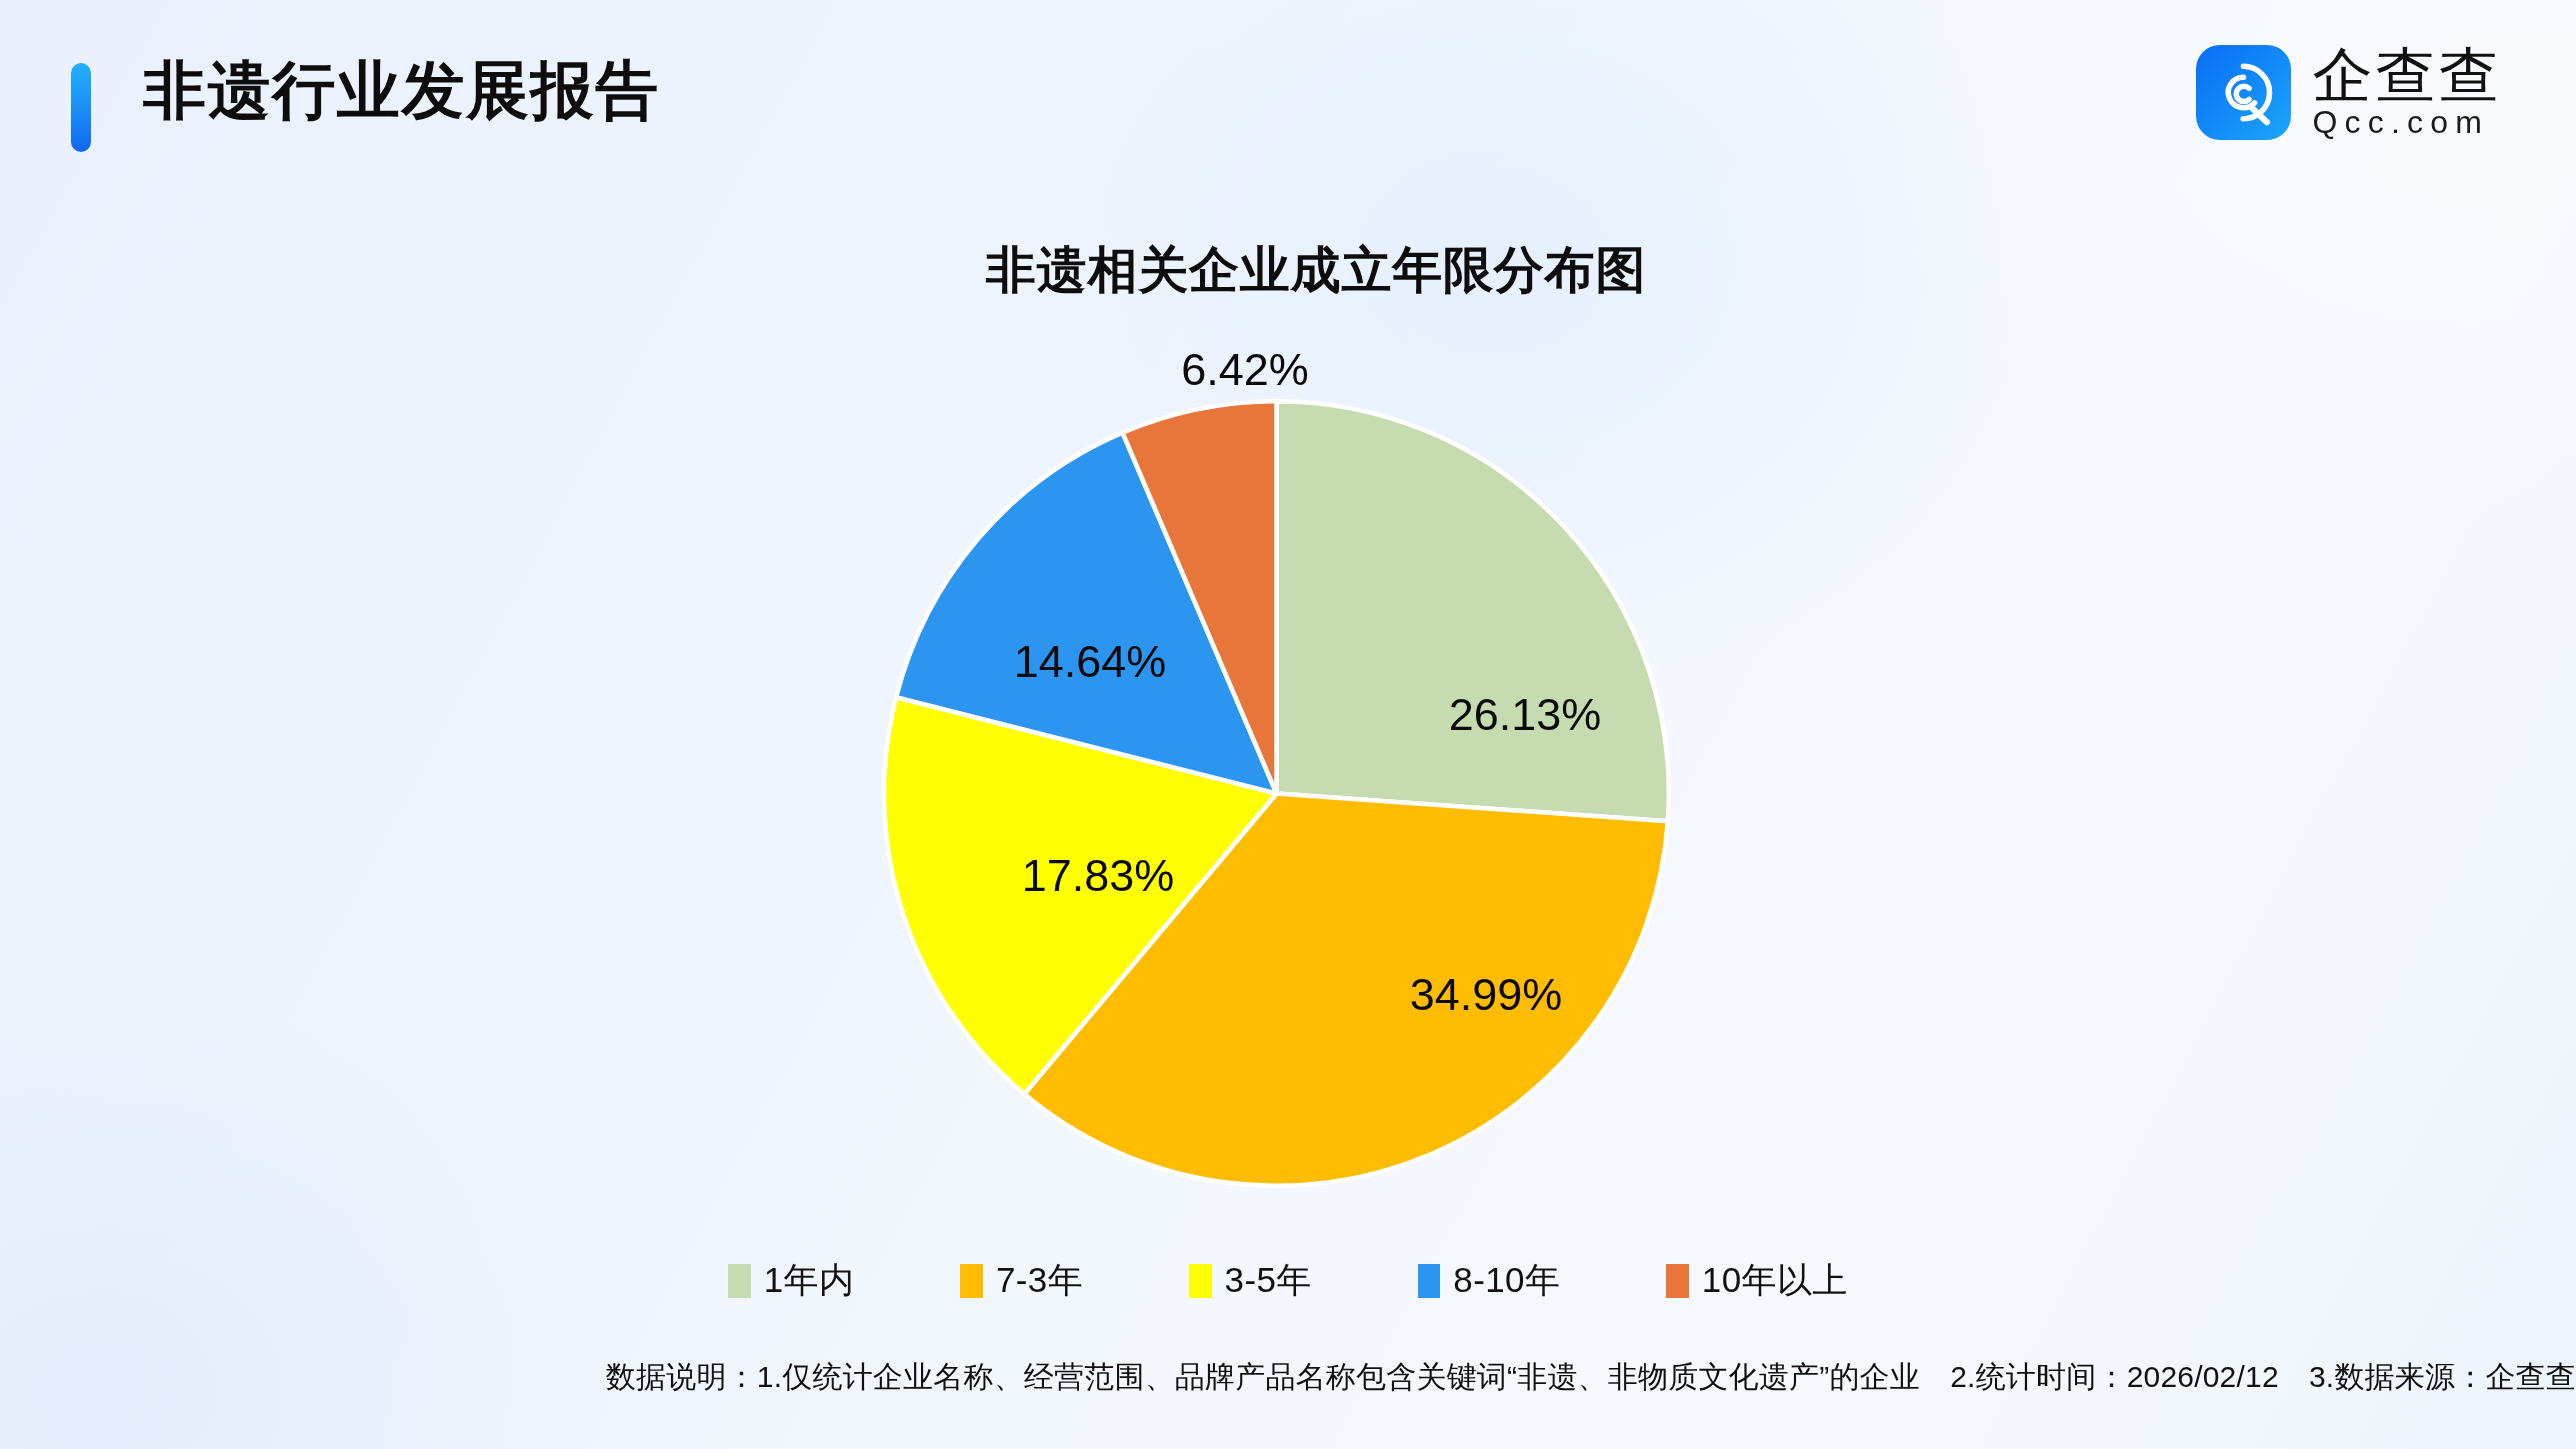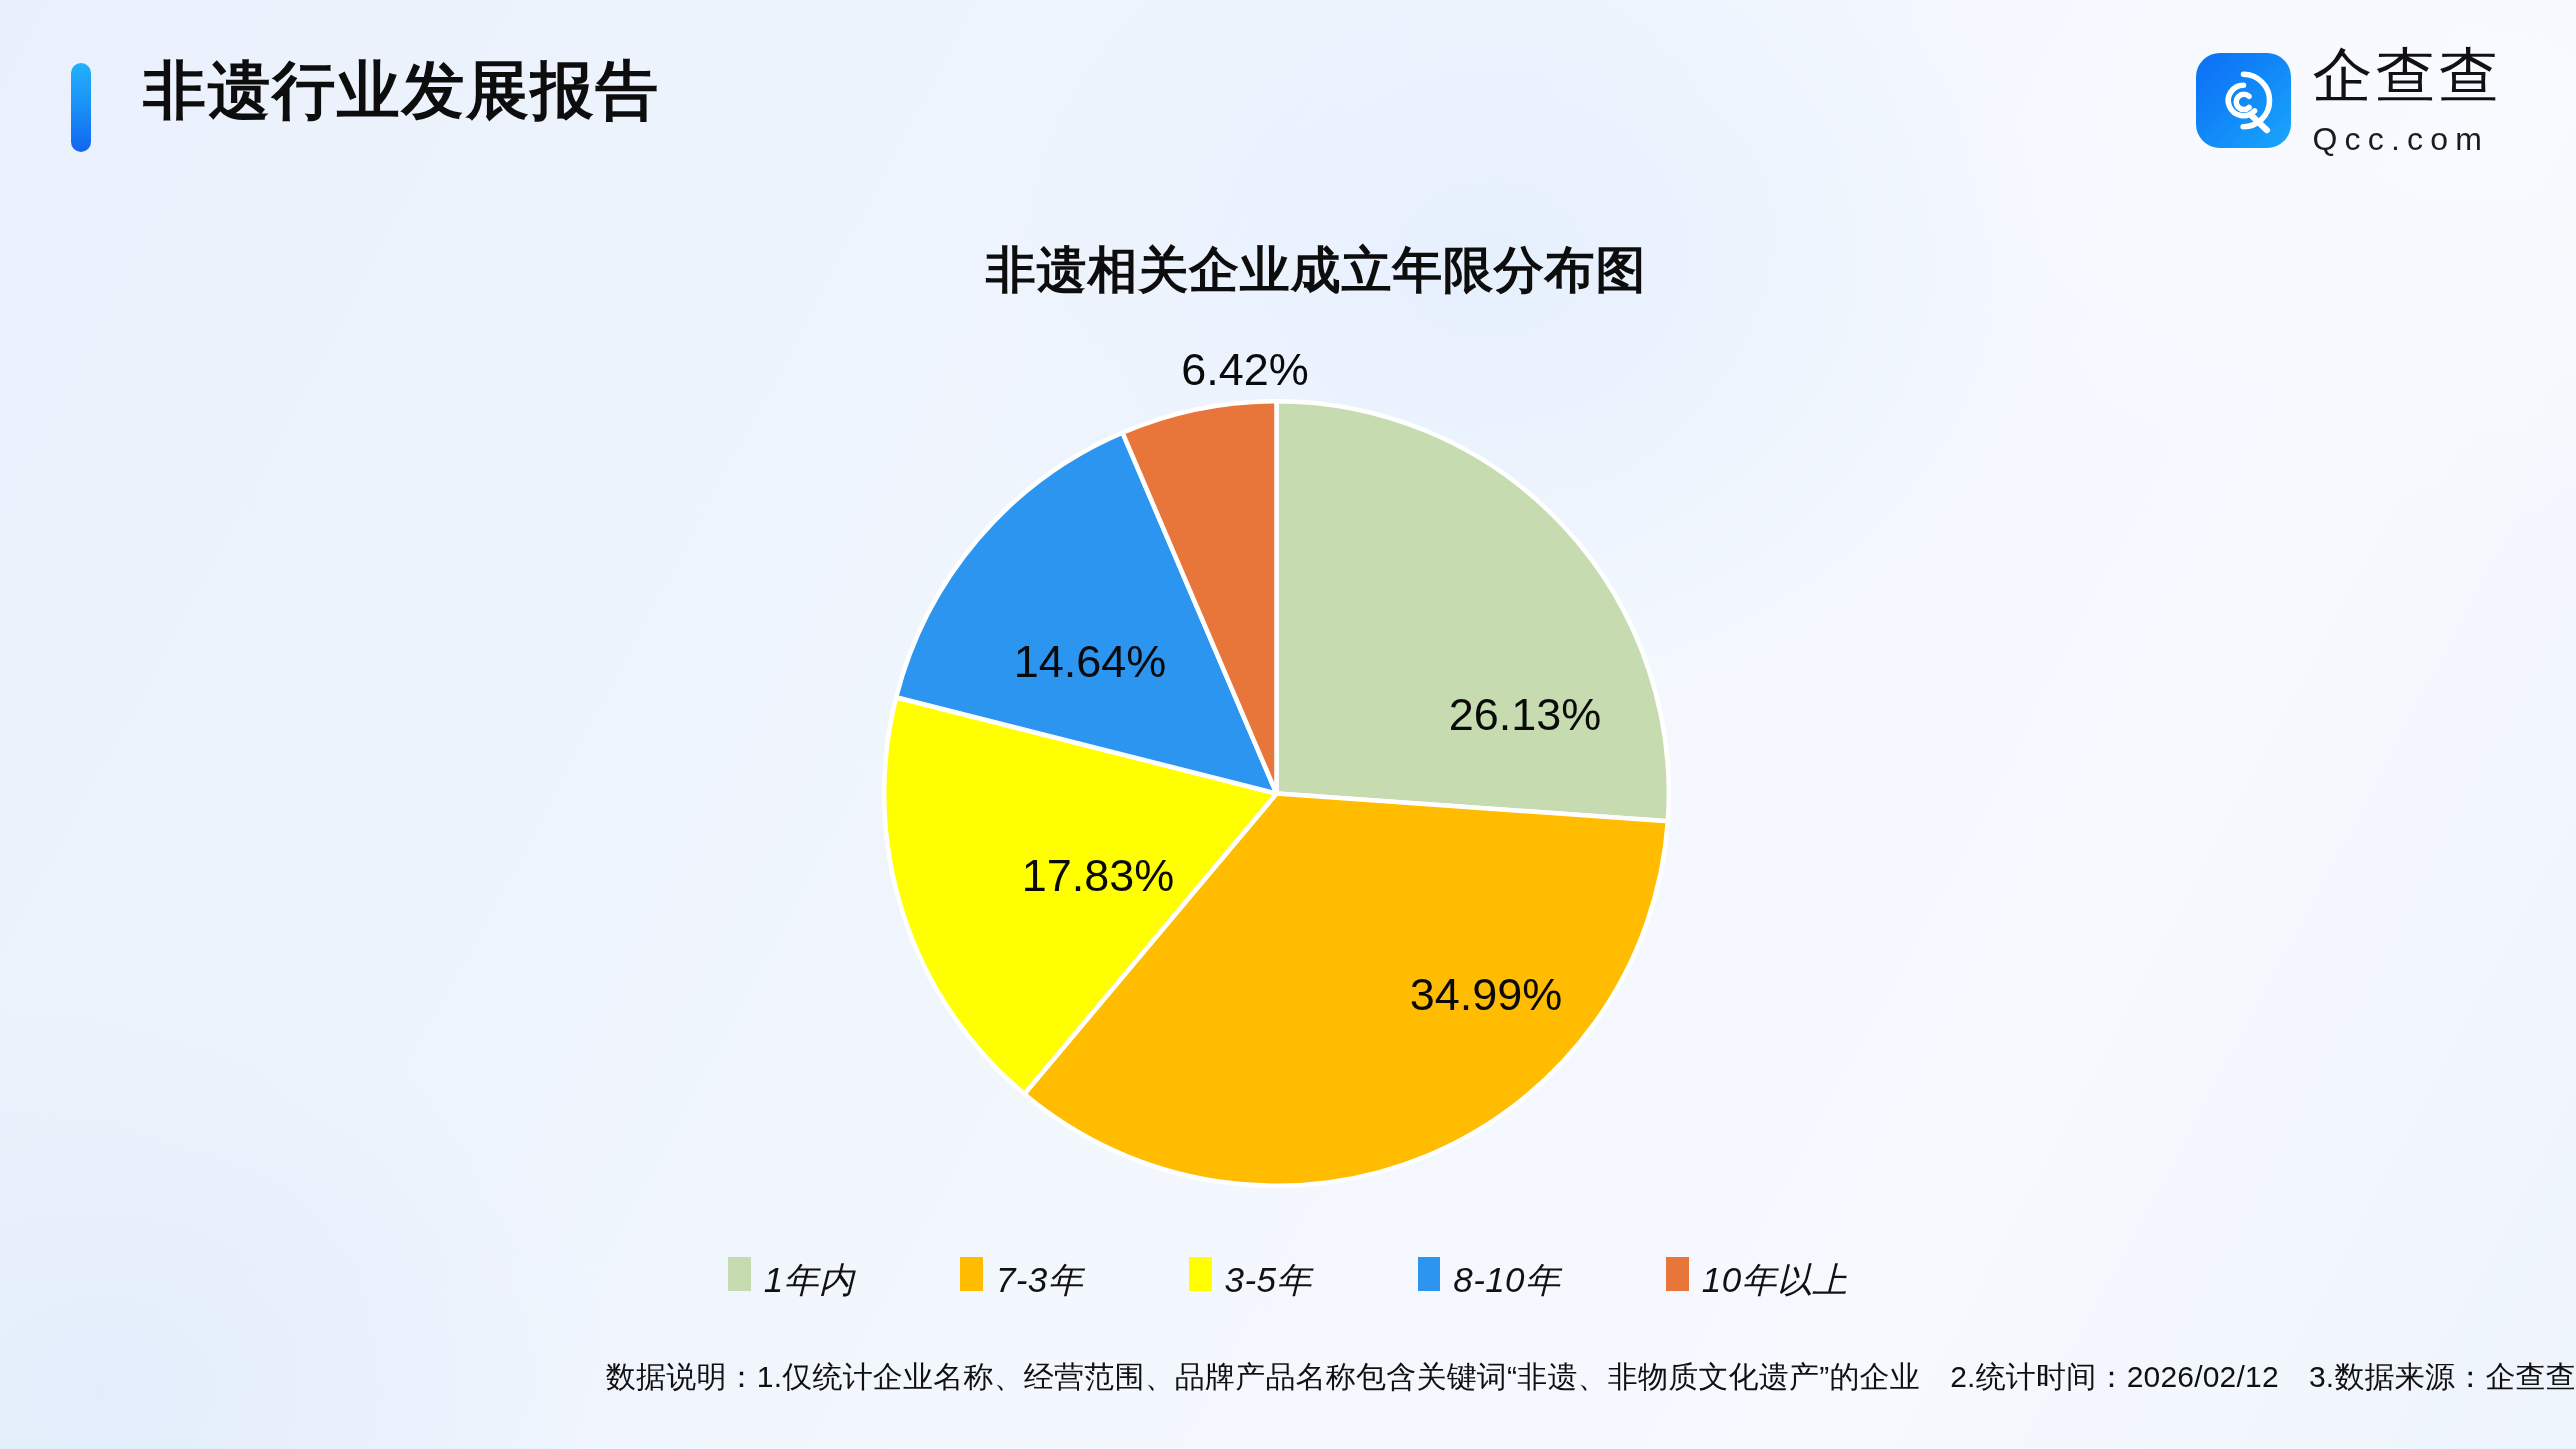--- a/index.html
+++ b/index.html
@@ -68,21 +68,21 @@
     background: linear-gradient(135deg, #0b6ef5 0%, #1186f8 45%, #19a7fb 100%);
     display: flex;
     align-items: center;
     justify-content: center;
     flex: none;
   }
   .brand-text {
     display: flex;
     flex-direction: column;
     justify-content: center;
-    gap: 17px;
+    gap: 0;
   }
   .brand-cn {
     font-size: 60px;
     font-weight: 500;
     color: #111;
     letter-spacing: 3.2px;
     line-height: 1.02;
     white-space: nowrap;
   }
   .brand-en {
@@ -128,23 +128,22 @@
     left: 0;
     top: 1257px;
     width: 2576px;
     display: flex;
     justify-content: center;
     align-items: center;
     gap: 106px;
   }
   .legend-item {
     display: flex;
-    align-items: flex-start;
+    align-items: center;
     gap: 13px;
-    font-style: italic;
   }
   .legend-swatch {
     width: 22.5px;
     height: 34px;
     flex: none;
   }
   .legend-label {
     font-size: 35px;
     color: #111;
     white-space: nowrap;

